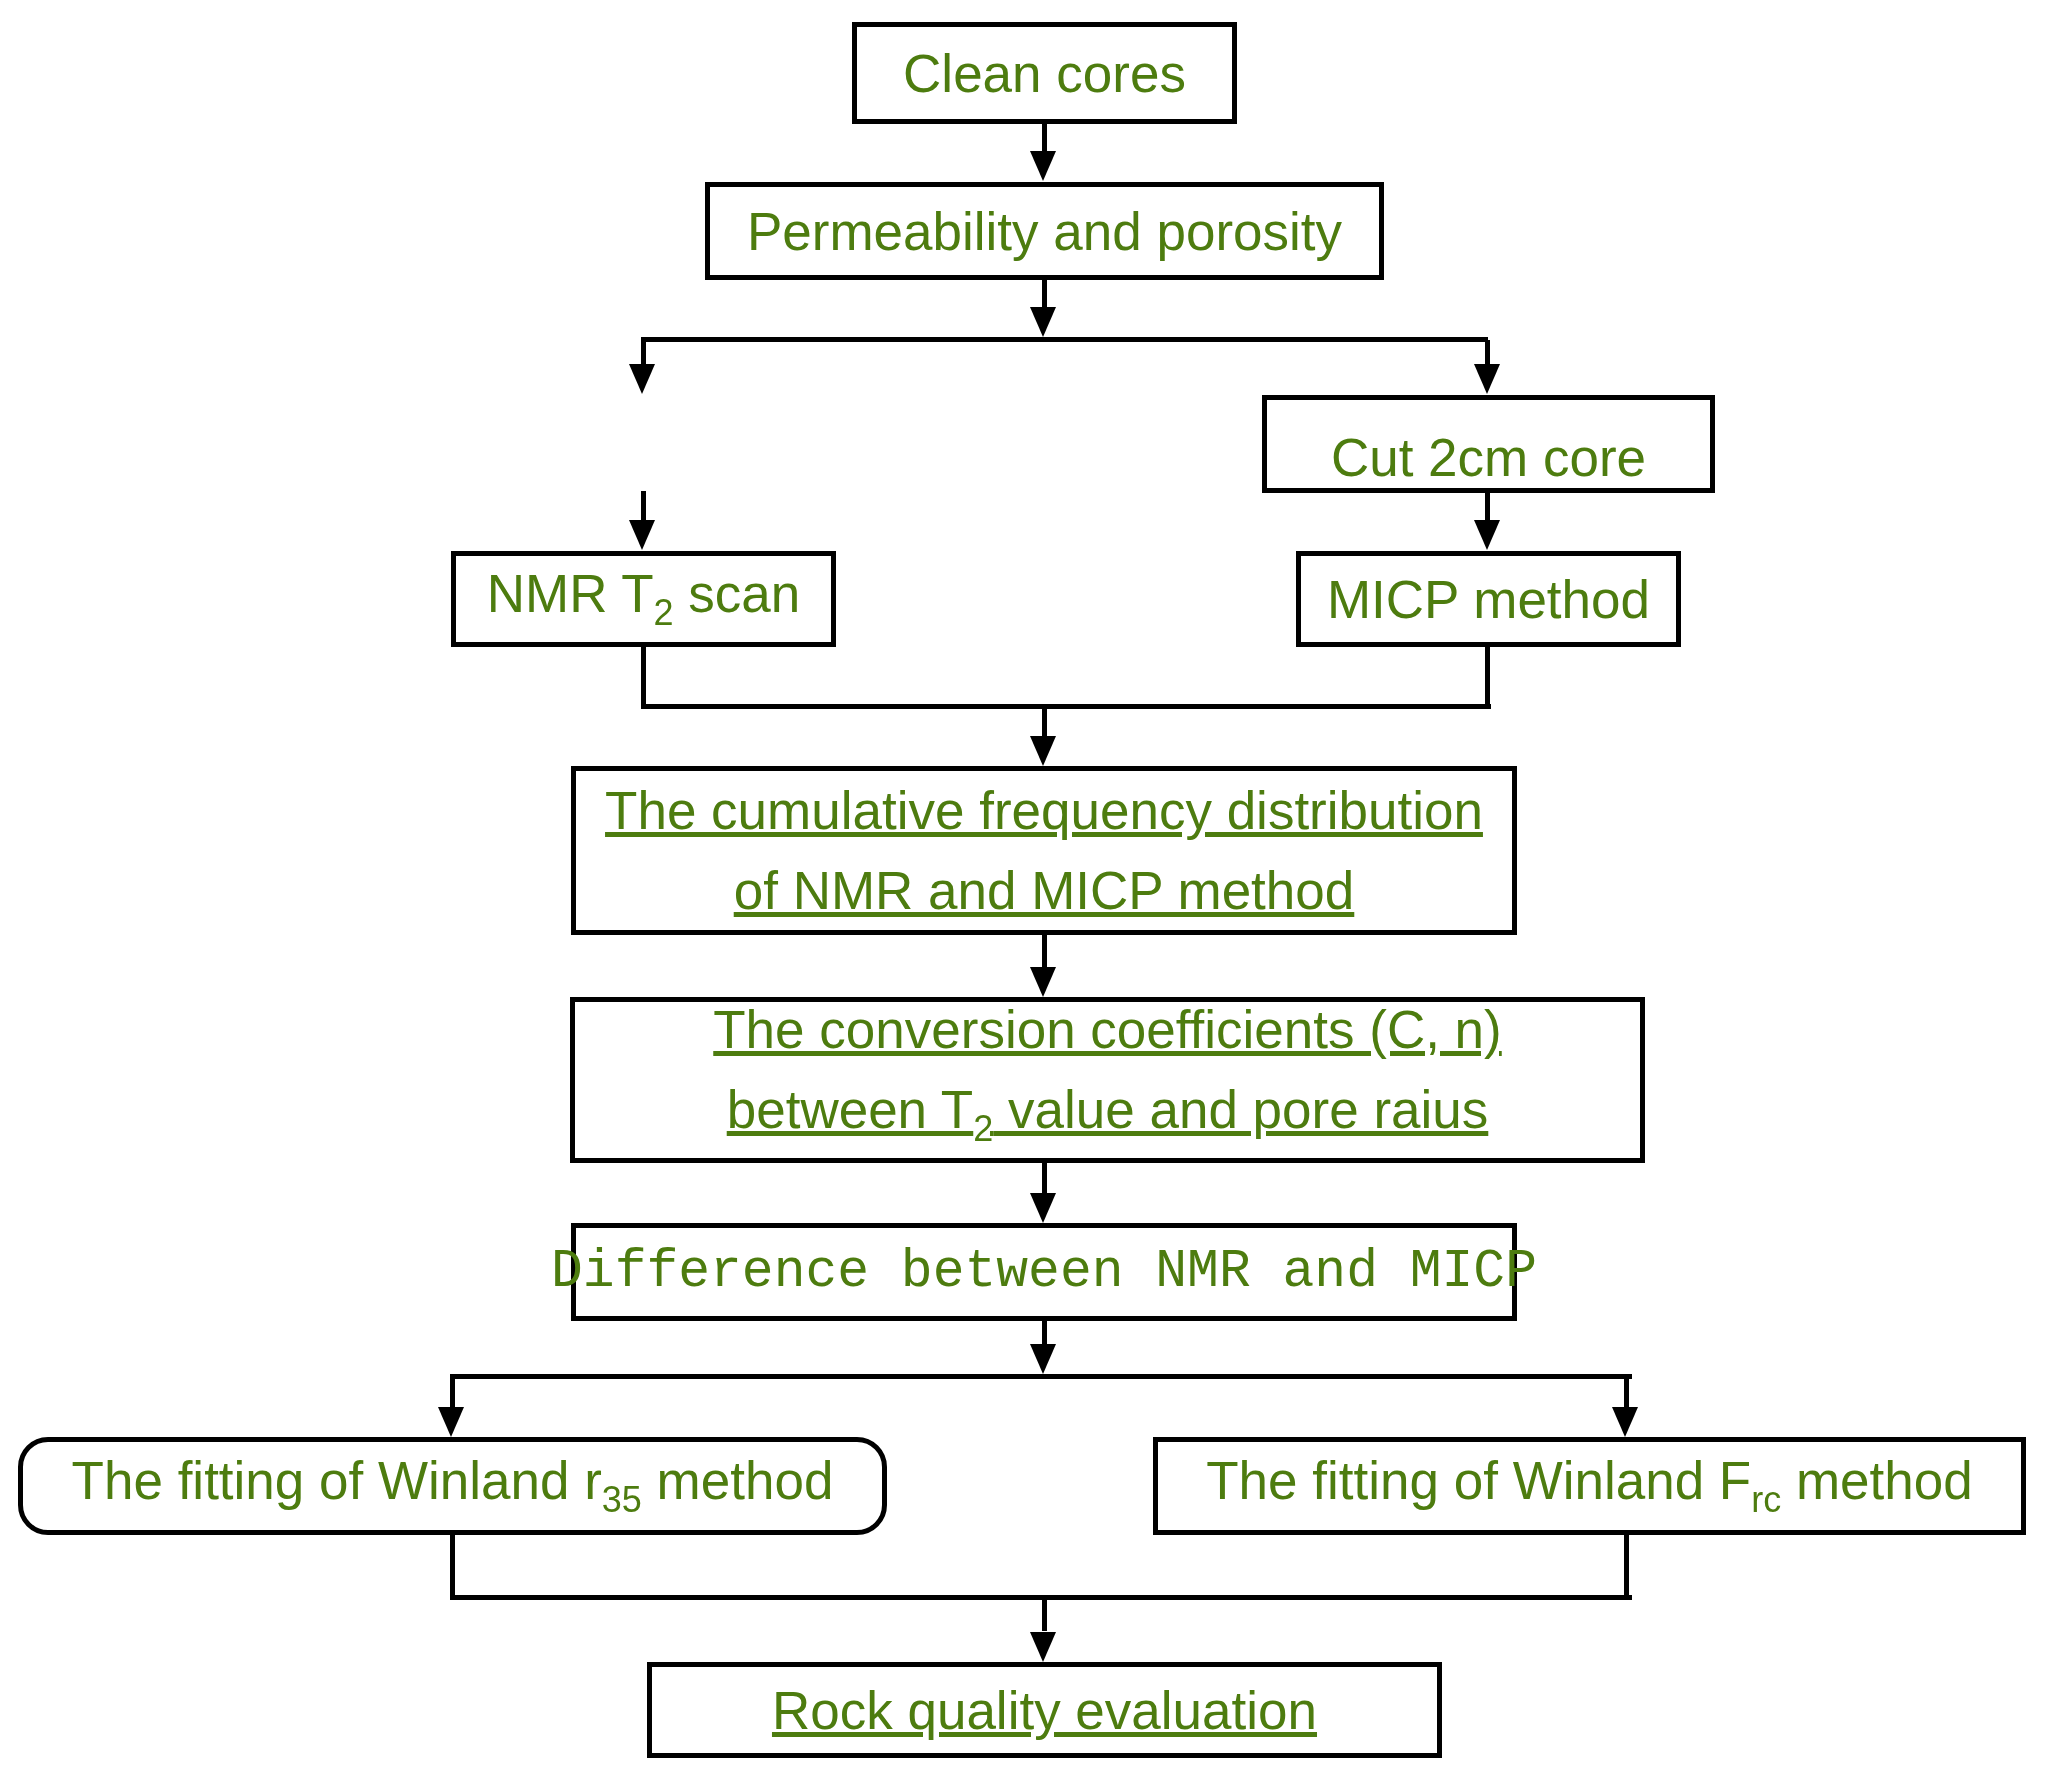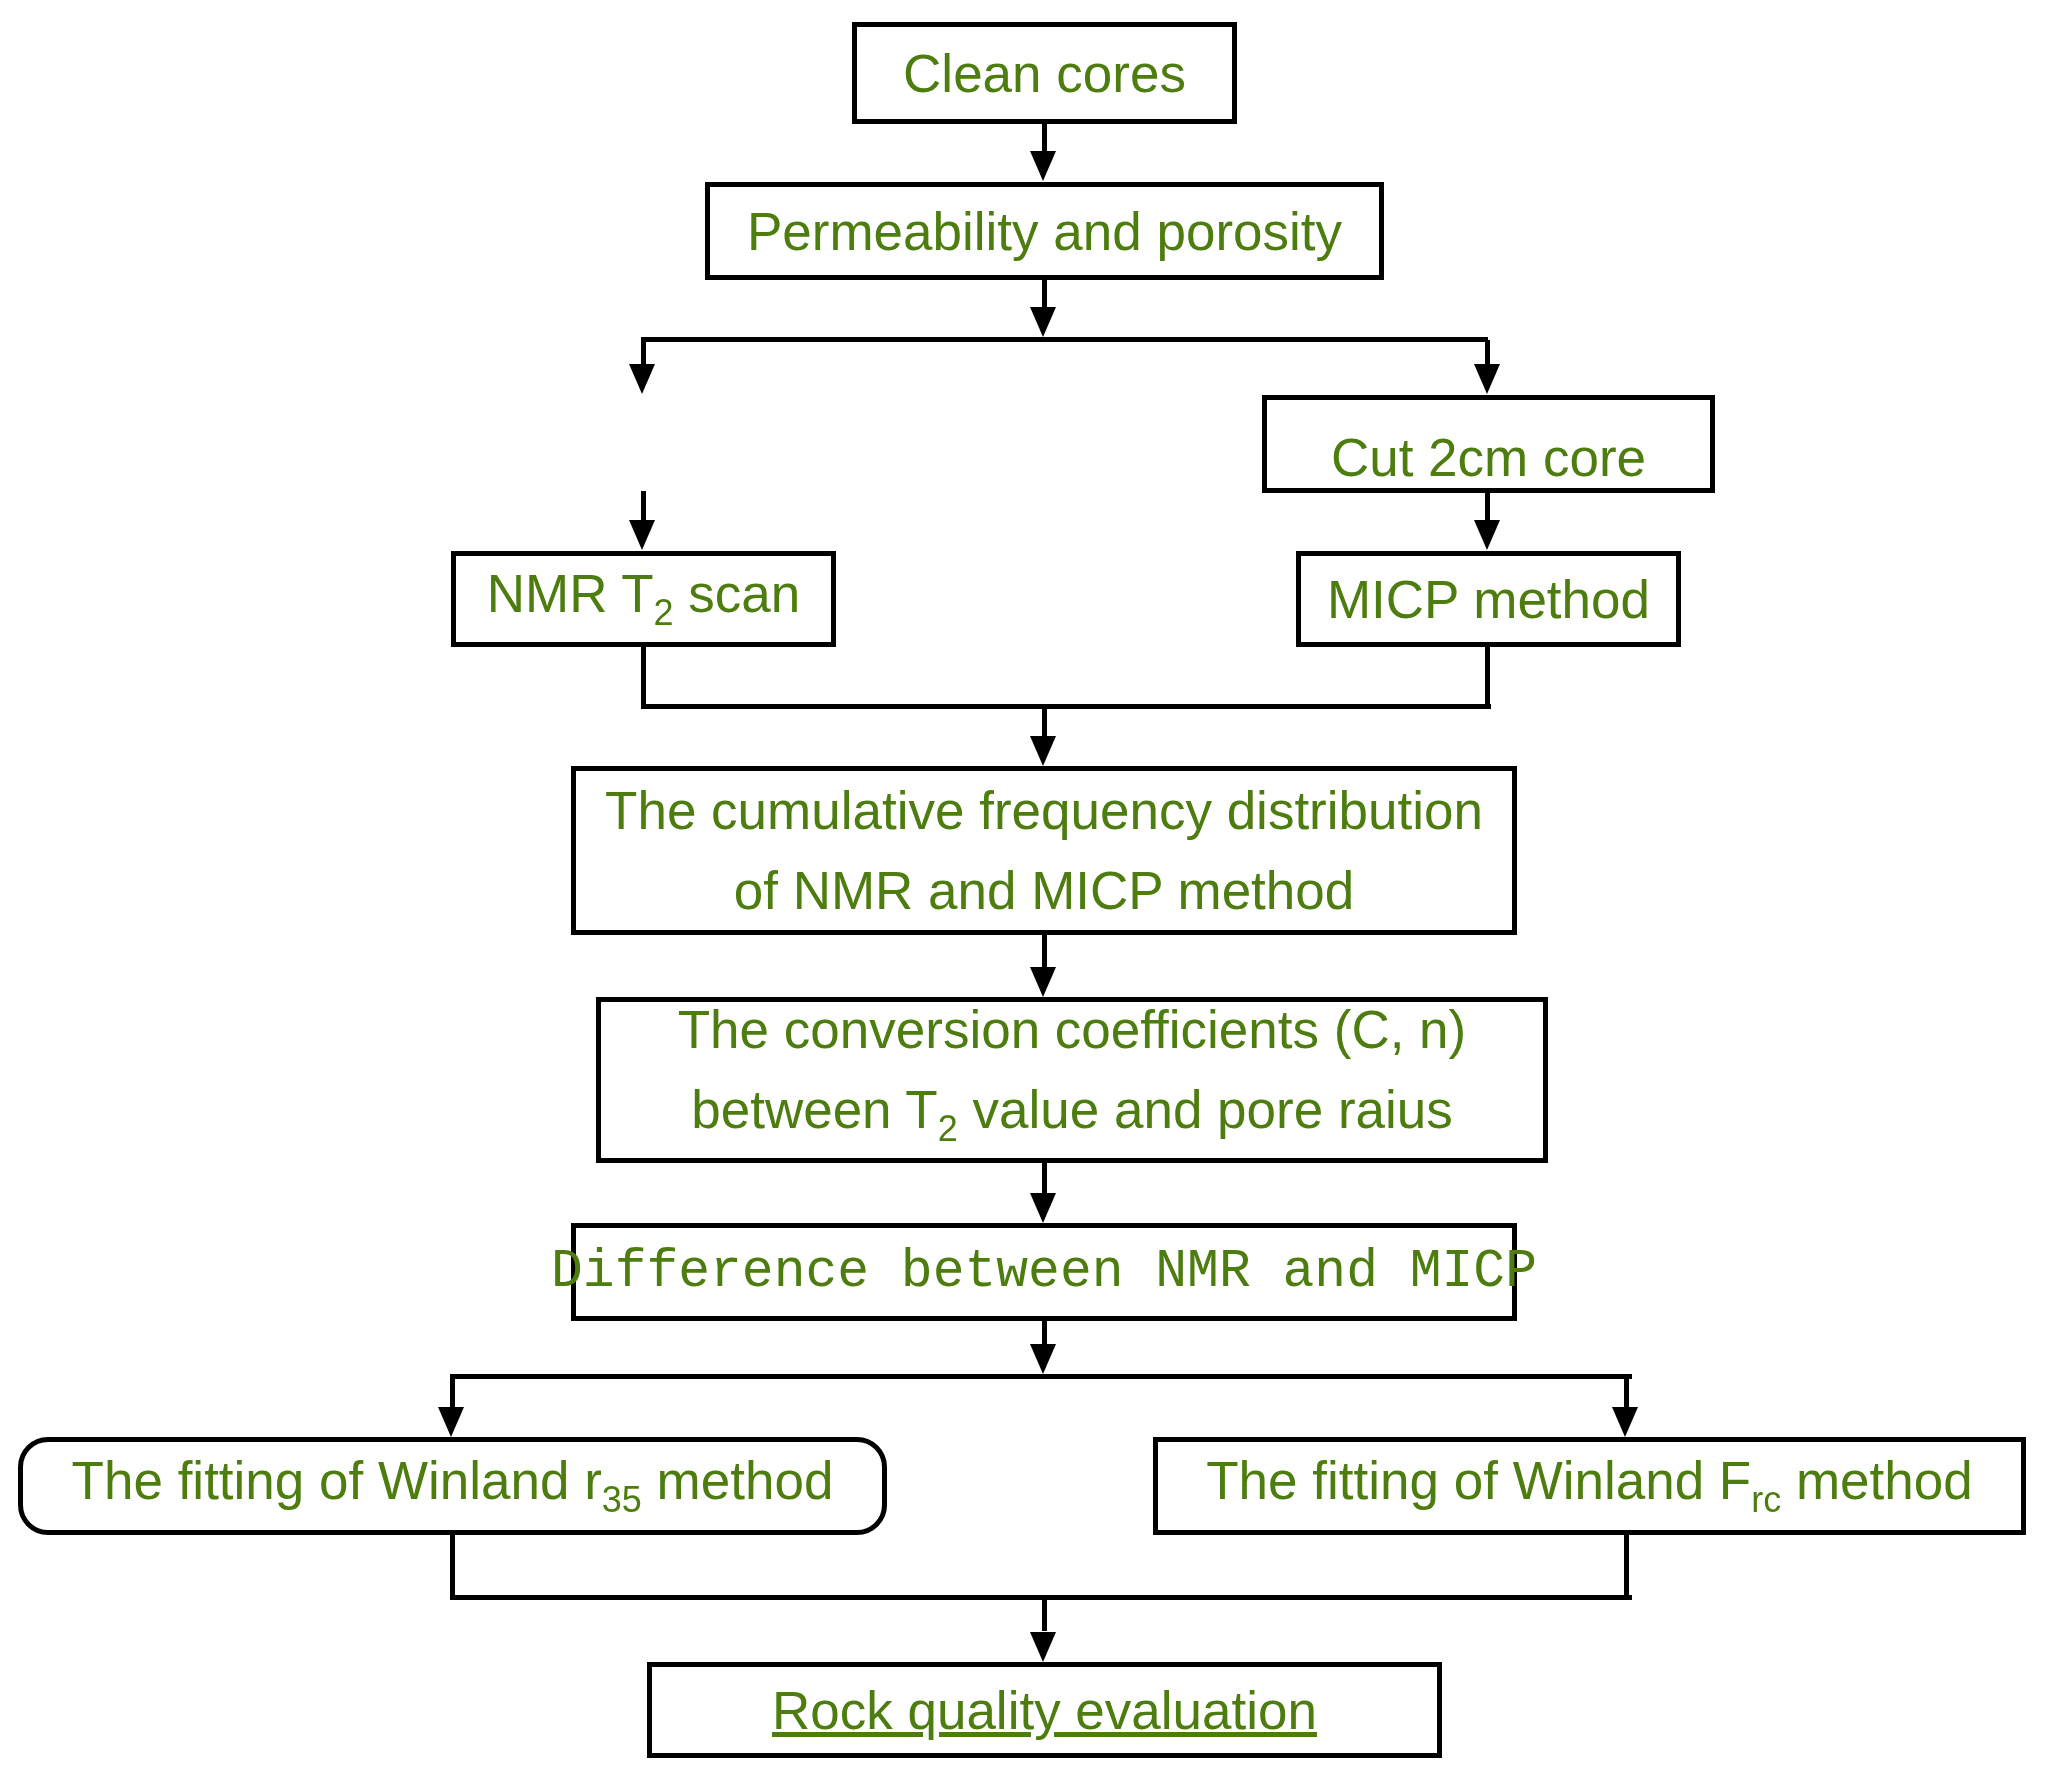--- a/index.html
+++ b/index.html
@@ -23,21 +23,21 @@
     background: #ffffff;
     display: flex;
     flex-direction: column;
     align-items: center;
     justify-content: center;
     text-align: center;
     font-size: 53px;
     color: #4d7c0f;
     white-space: nowrap;
   }
-  .box .line { line-height: 80px; }
+  .box .line { line-height: 80px; text-decoration: underline; }
   .sub {
     font-size: 36px;
     vertical-align: -13.4px;
   }
   .vline {
     position: absolute;
     width: 4.5px;
     background: #000000;
   }
   .hline {
@@ -54,21 +54,21 @@
     border-top: 30px solid #000000;
   }
   
   #b1  { left: 852px;  top: 22px;   width: 385px;  height: 102px; }
   #b2  { left: 705px;  top: 182px;  width: 679px;  height: 98px; }
   #b3  { left: 314px;  top: 395px;  width: 659px;  height: 98px; }
   #b4  { left: 1262px; top: 395px;  width: 453px;  height: 98px; justify-content: flex-end; }
   #b5  { left: 451px;  top: 551px;  width: 385px;  height: 96px; }
   #b6  { left: 1296px; top: 551px;  width: 385px;  height: 96px; }
   #b7  { left: 571px;  top: 766px;  width: 946px; height: 169px; }
-  #b8  { left: 570px;  top: 997px; width: 952px; height: 166px; margin-left: 26px; }
+  #b8  { left: 570px;  top: 997px; width: 1075px; height: 166px; }
   #b9  { left: 571px;  top: 1223px; width: 946px; height: 98px; font-family: Liberation Mono, monospace; }
   #b10 { left: 18px;   top: 1437px; width: 869px;  height: 98px; border-radius: 30px; }
   #b11 { left: 1153px; top: 1437px; width: 873px;  height: 98px; }
   #b12 { left: 647px;  top: 1662px; width: 795px;  height: 96px; text-decoration: underline; }
   
   #v1  { left: 1042px; top: 124px;  height: 28px; }
   #v2  { left: 1042px; top: 278px;  height: 28.5px; }
   #v3  { left: 641px;  top: 340px;  height: 25px; }
   #v4  { left: 1485px; top: 340px;  height: 25px; }
   #v5  { left: 641px;  top: 491px;  height: 29px; }

